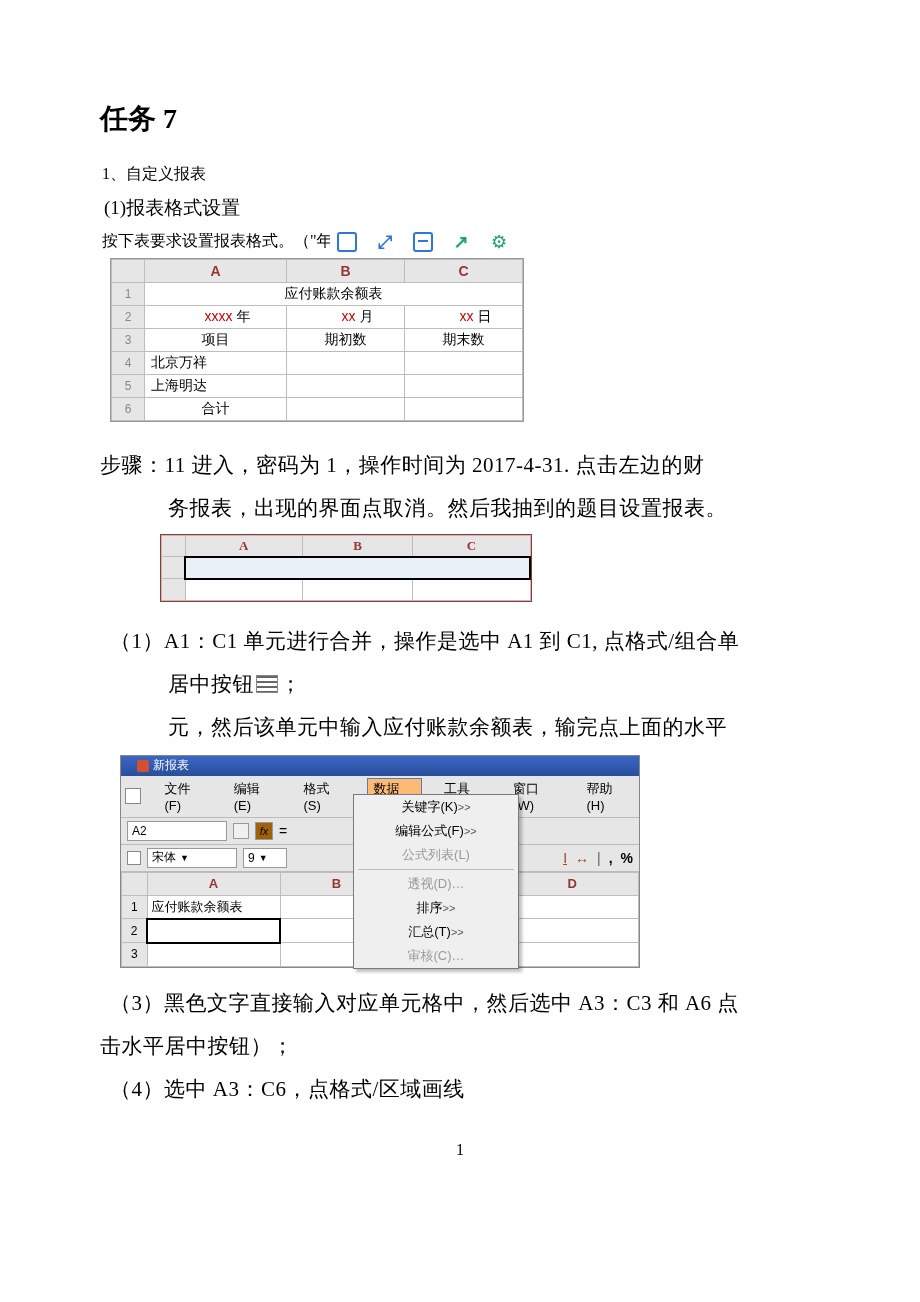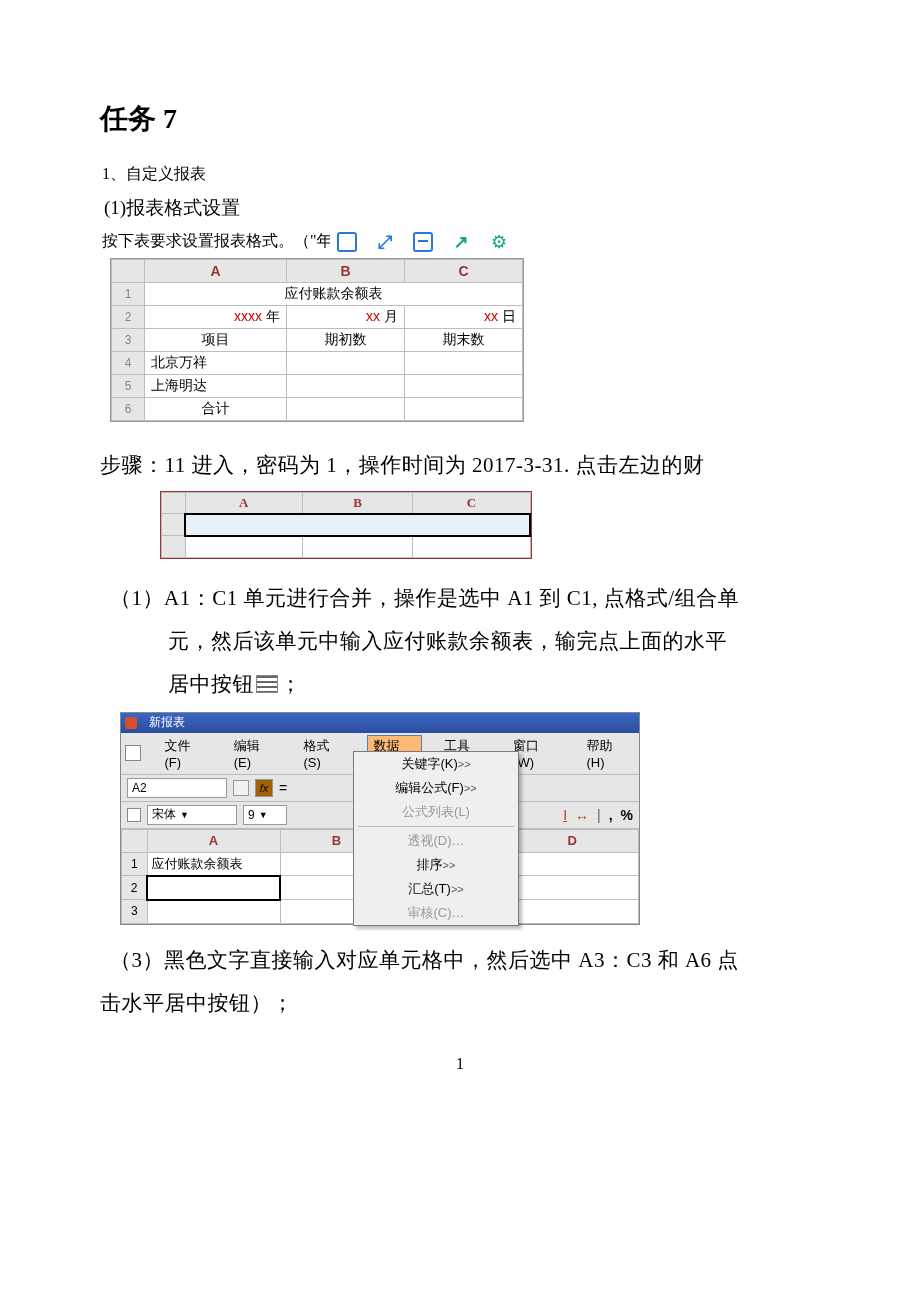--- a/index.html
+++ b/index.html
@@ -82,21 +82,21 @@
     font-size: 12px;
   }
   .shot1 .colhdr {
     background: #e6e6e6;
     color: #9a3434;
     font-weight: bold;
     height: 20px;
   }
   .shot1 .corner { background:#e6e6e6; width:24px; }
   .shot1 .red { color: #cc0000; font-weight: normal; }
-  .shot1 .rt { text-align: right; padding-right: 6px; padding-left: 30px; }
+  .shot1 .rt { padding-right: 6px; padding-left: 30px; }
   .shot1 .lt { text-align: left; padding-left: 6px; }
 
   
   .body-text {
     font-size: 21px;
     line-height: 2.05;
     letter-spacing: 0.5px;
   }
   .indent1 { padding-left: 64px; text-indent: -64px; }
   .indent2 { padding-left: 68px; }
@@ -146,24 +146,24 @@
     border: 1px solid #888;
     font-family: "SimSun","宋体",sans-serif;
     font-size: 13px;
     position: relative;
   }
   .s3-titlebar {
     height: 18px;
     background: linear-gradient(#3a66c4,#2a4e9c);
     color: #ffffff;
     font-size: 12px;
-    padding: 1px 4px;
+    padding: 1px 16px;
     display: flex;
     align-items: center;
-    gap: 12px;
+    gap: 4px;
   }
   .s3-titlebar .tb-icon { width:12px;height:12px;background:#d05030;border-radius:2px; }
   .s3-menubar {
     display: flex;
     background: #e6e6e6;
     border-bottom: 1px solid #bbb;
     padding: 2px 4px;
     gap: 16px;
     align-items: center;
   }
@@ -320,21 +320,22 @@
         <td>合计</td>
         <td></td>
         <td></td>
       </tr>
     </tbody>
       </table>
   </div>
 
   
   <div class="body-text">
-    <div class="indent1">步骤：11 进入，密码为 1，操作时间为 2017-3-31. 点击左边的财</div>
+    <div class="indent1">步骤：11 进入，密码为 1，操作时间为 2017-4-31. 点击左边的财</div>
+    <div class="indent2">务报表，出现的界面点取消。然后我抽到的题目设置报表。</div>
   </div>
 
   
   <div class="shot2">
     <table>
       <tbody>
           <tr>
         <th class="rowhdr"></th>
         <th class="colhdr">A</th>
         <th class="colhdr">B</th>
@@ -350,24 +351,24 @@
         <td></td>
         <td></td>
       </tr>
     </tbody>
       </table>
   </div>
 
   
   <div class="body-text">
     <div style="padding-left:10px">（1）A1：C1 单元进行合并，操作是选中 A1 到 C1, 点格式/组合单</div>
-    <div class="indent2">元，然后该单元中输入应付账款余额表，输完点上面的水平</div>
     <div class="indent2">
       <span>居中按钮</span><span class="align-icon"></span><span>；</span>
     </div>
+    <div class="indent2">元，然后该单元中输入应付账款余额表，输完点上面的水平</div>
   </div>
 
   
   <div class="shot3">
     <div class="s3-titlebar">
       <span class="tb-icon"></span>
       <span>新报表</span>
     </div>
     <div class="s3-menubar">
       <span class="doc-icon"></span>
@@ -468,16 +469,17 @@
       <div class="dd-item disabled">
         <span>审核(C)…</span>
       </div>
     </div>
   </div>
 
   
   <div class="body-text">
     <div style="padding-left:10px">（3）黑色文字直接输入对应单元格中，然后选中 A3：C3 和 A6 点</div>
     <div>击水平居中按钮）；</div>
+    <div style="padding-left:10px">（4）选中 A3：C6，点格式/区域画线</div>
   </div>
 
   <div class="page-num">1</div>
 </div>
 
 </body></html>

